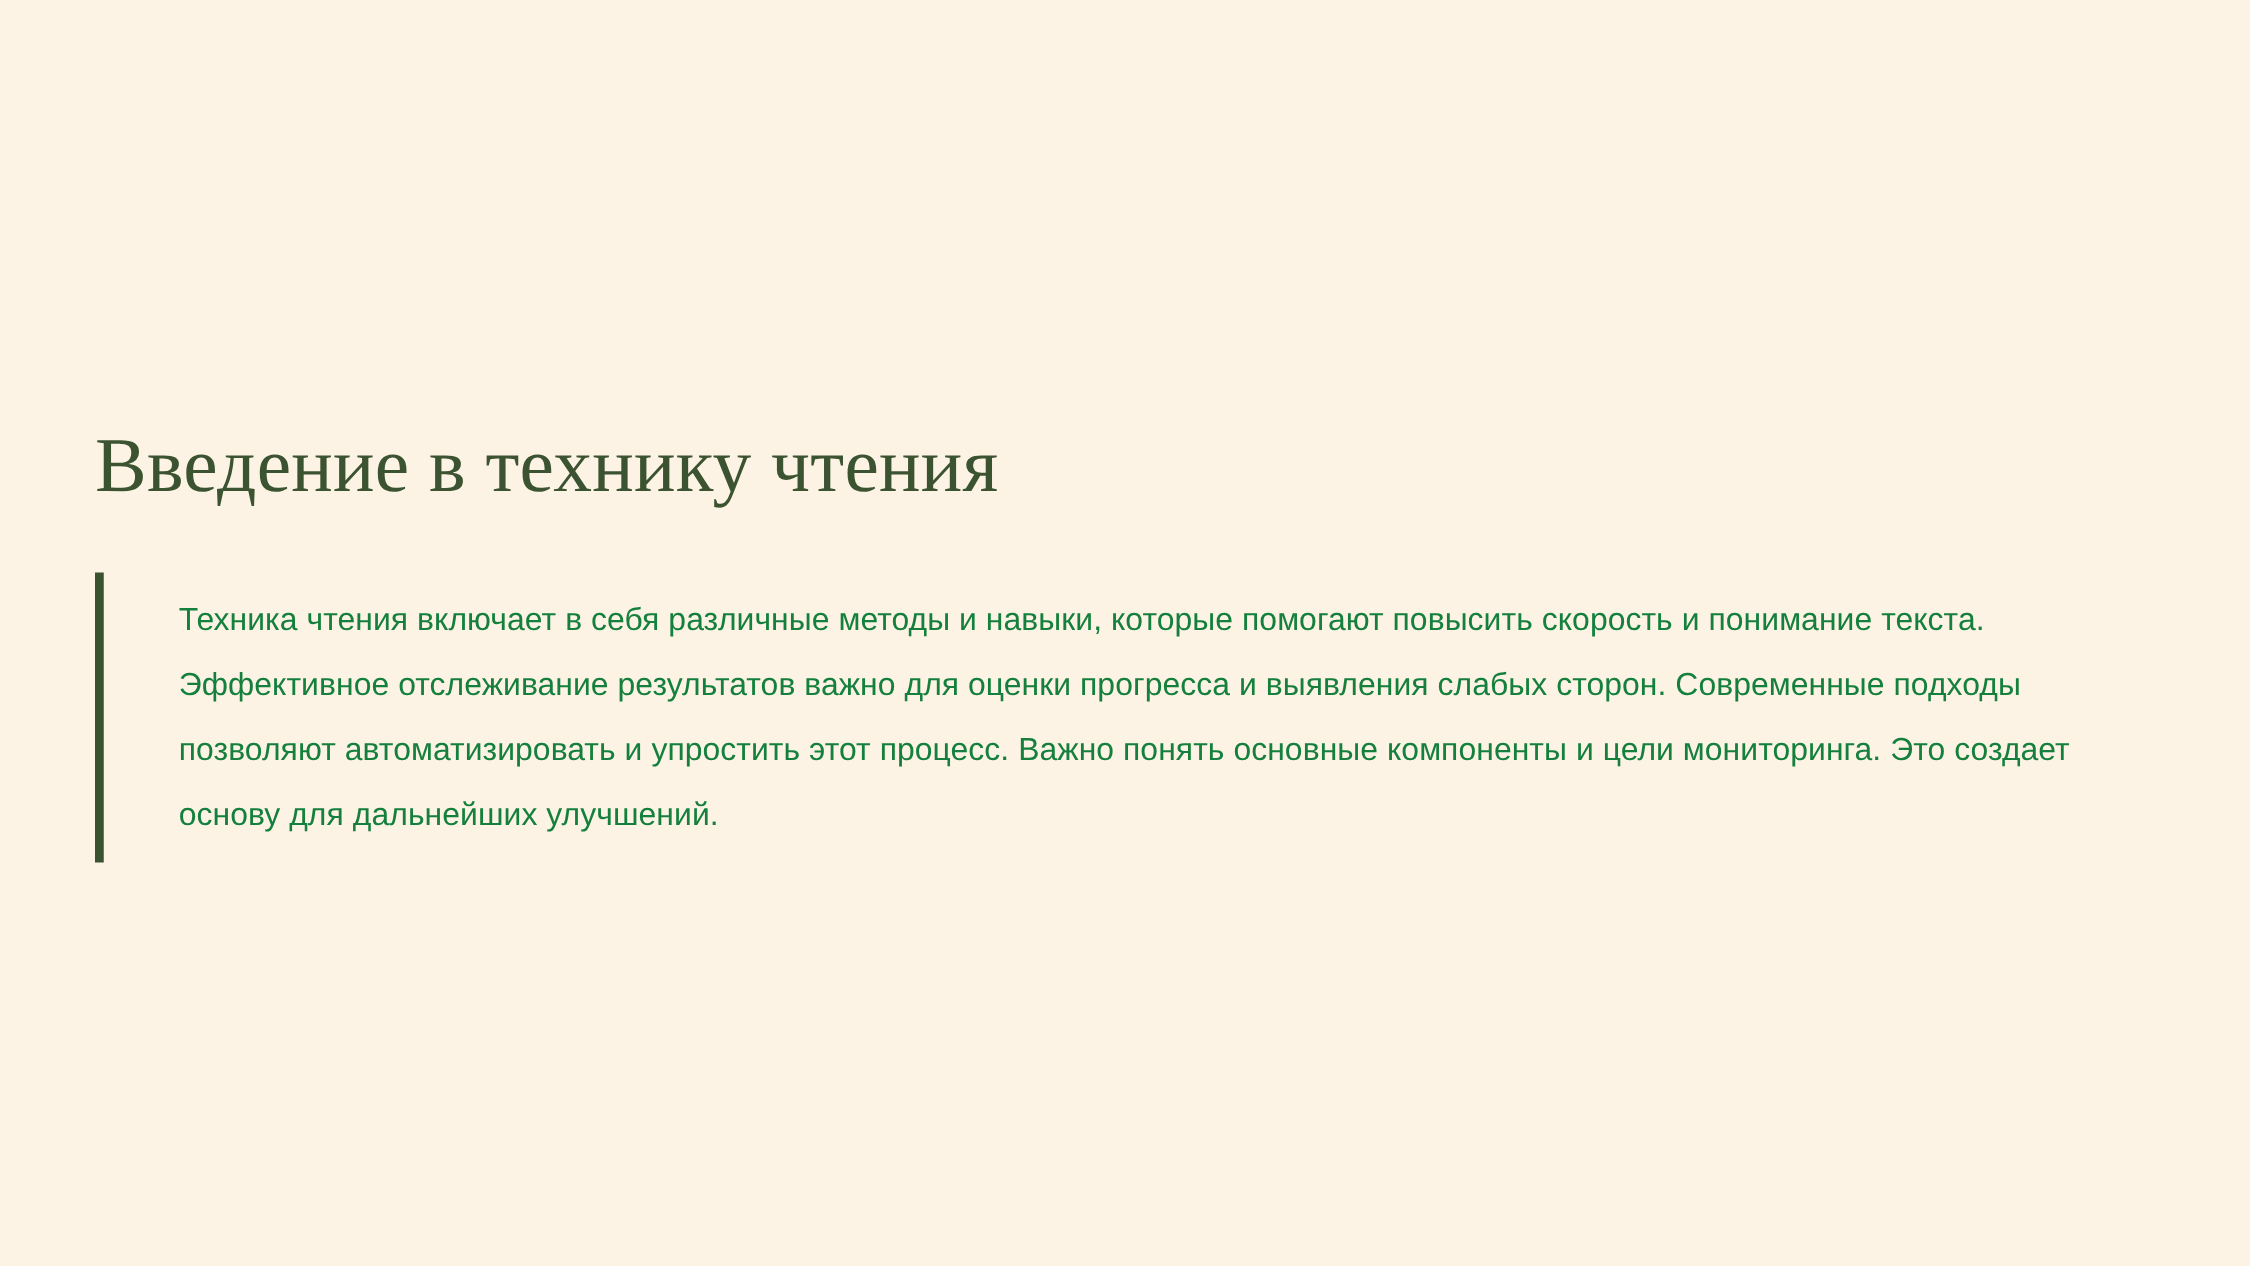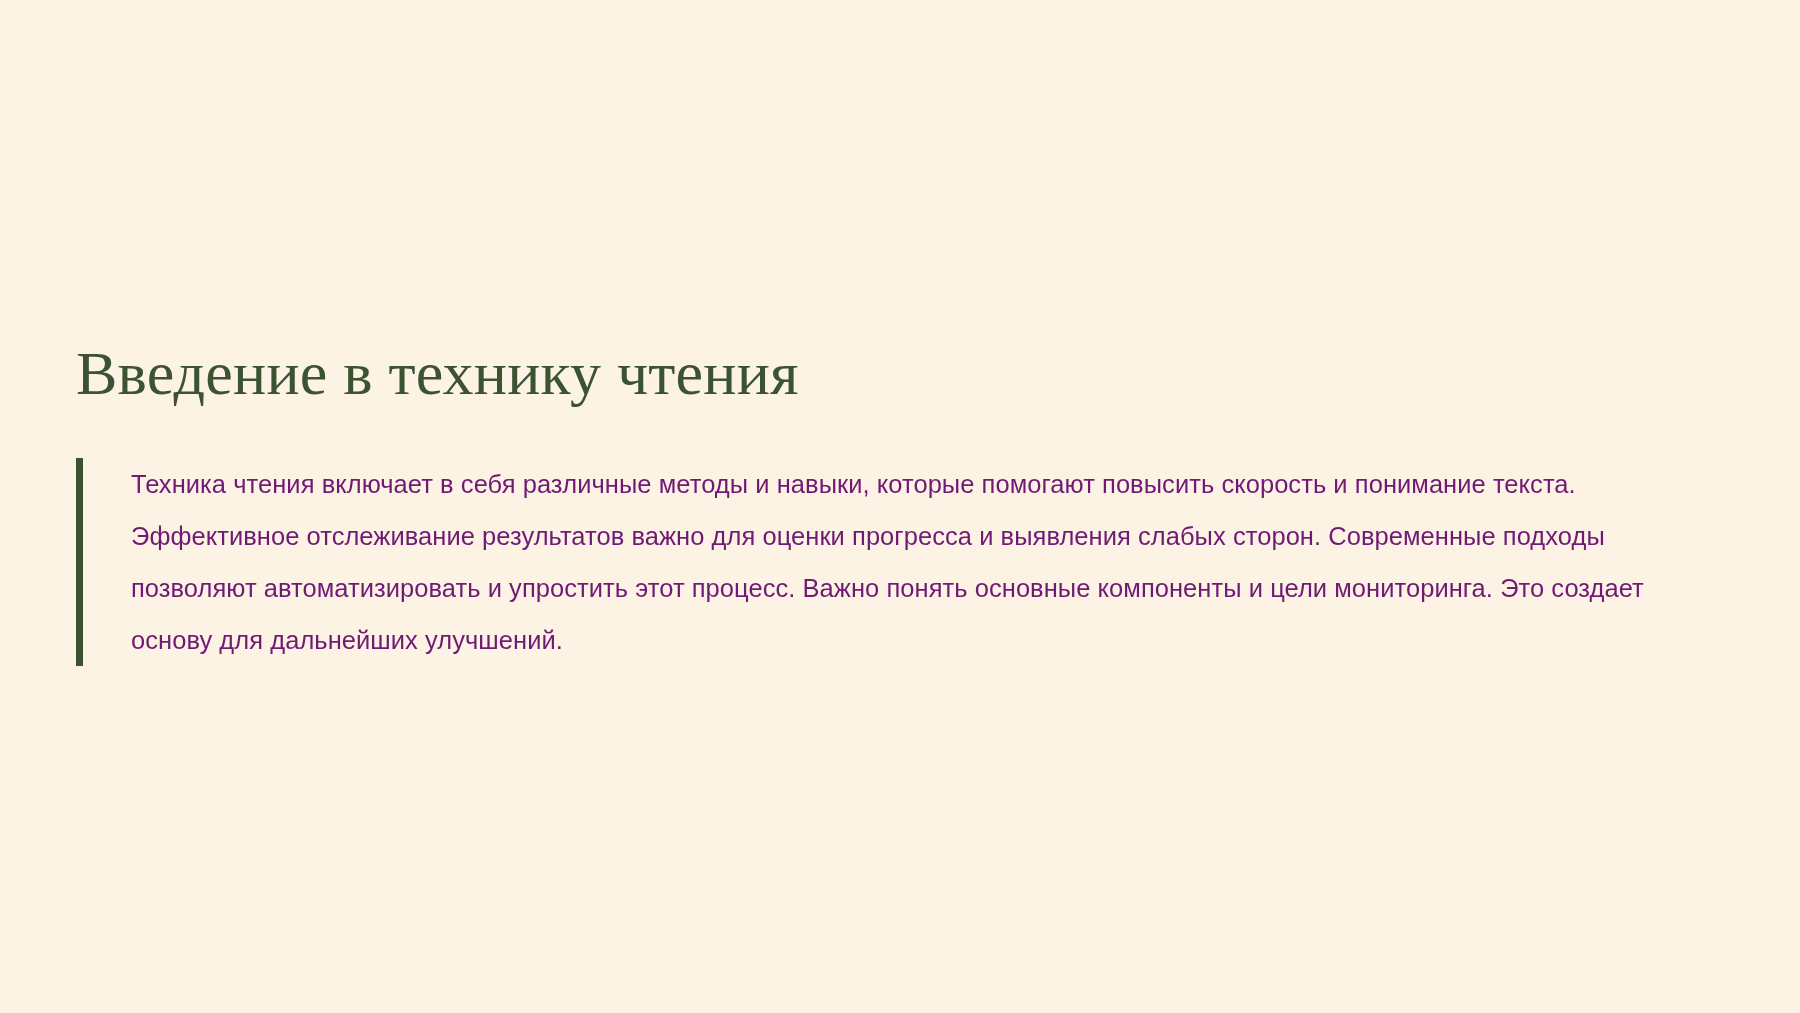--- a/index.html
+++ b/index.html
@@ -62,22 +62,22 @@
     flex: 1 1 auto;
     padding-left: 48px;
     box-sizing: border-box;
   }
 
   .body-text {
     font-family: "Liberation Sans", "DejaVu Sans", sans-serif;
     font-size: 25.5px;
     line-height: 52px;
     font-weight: 400;
-    color: #701a75;
-    margin: 0;
+    color: #15803d;
+    margin: 12px;
     padding: 0;
     max-width: 1595px;
     text-align: left;
     letter-spacing: 0.05px;
   }
 </style>
 </head>
 <body>
 
 <div class="slide">

